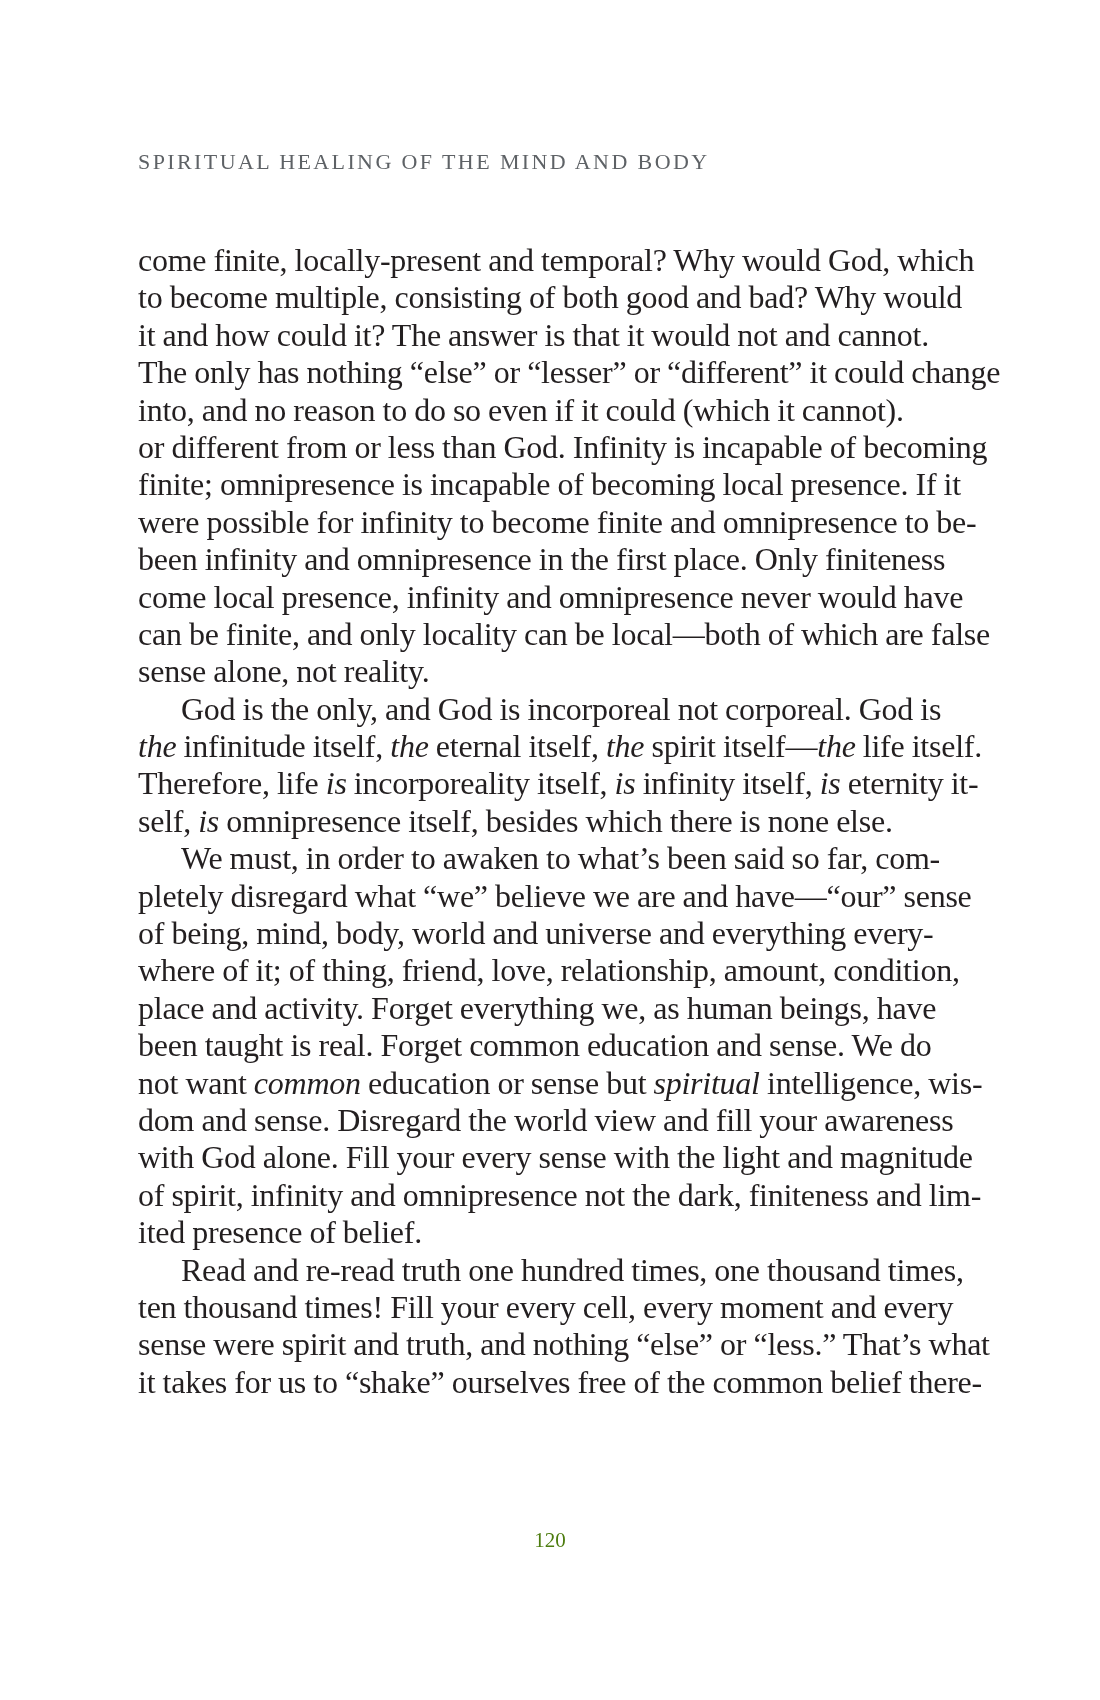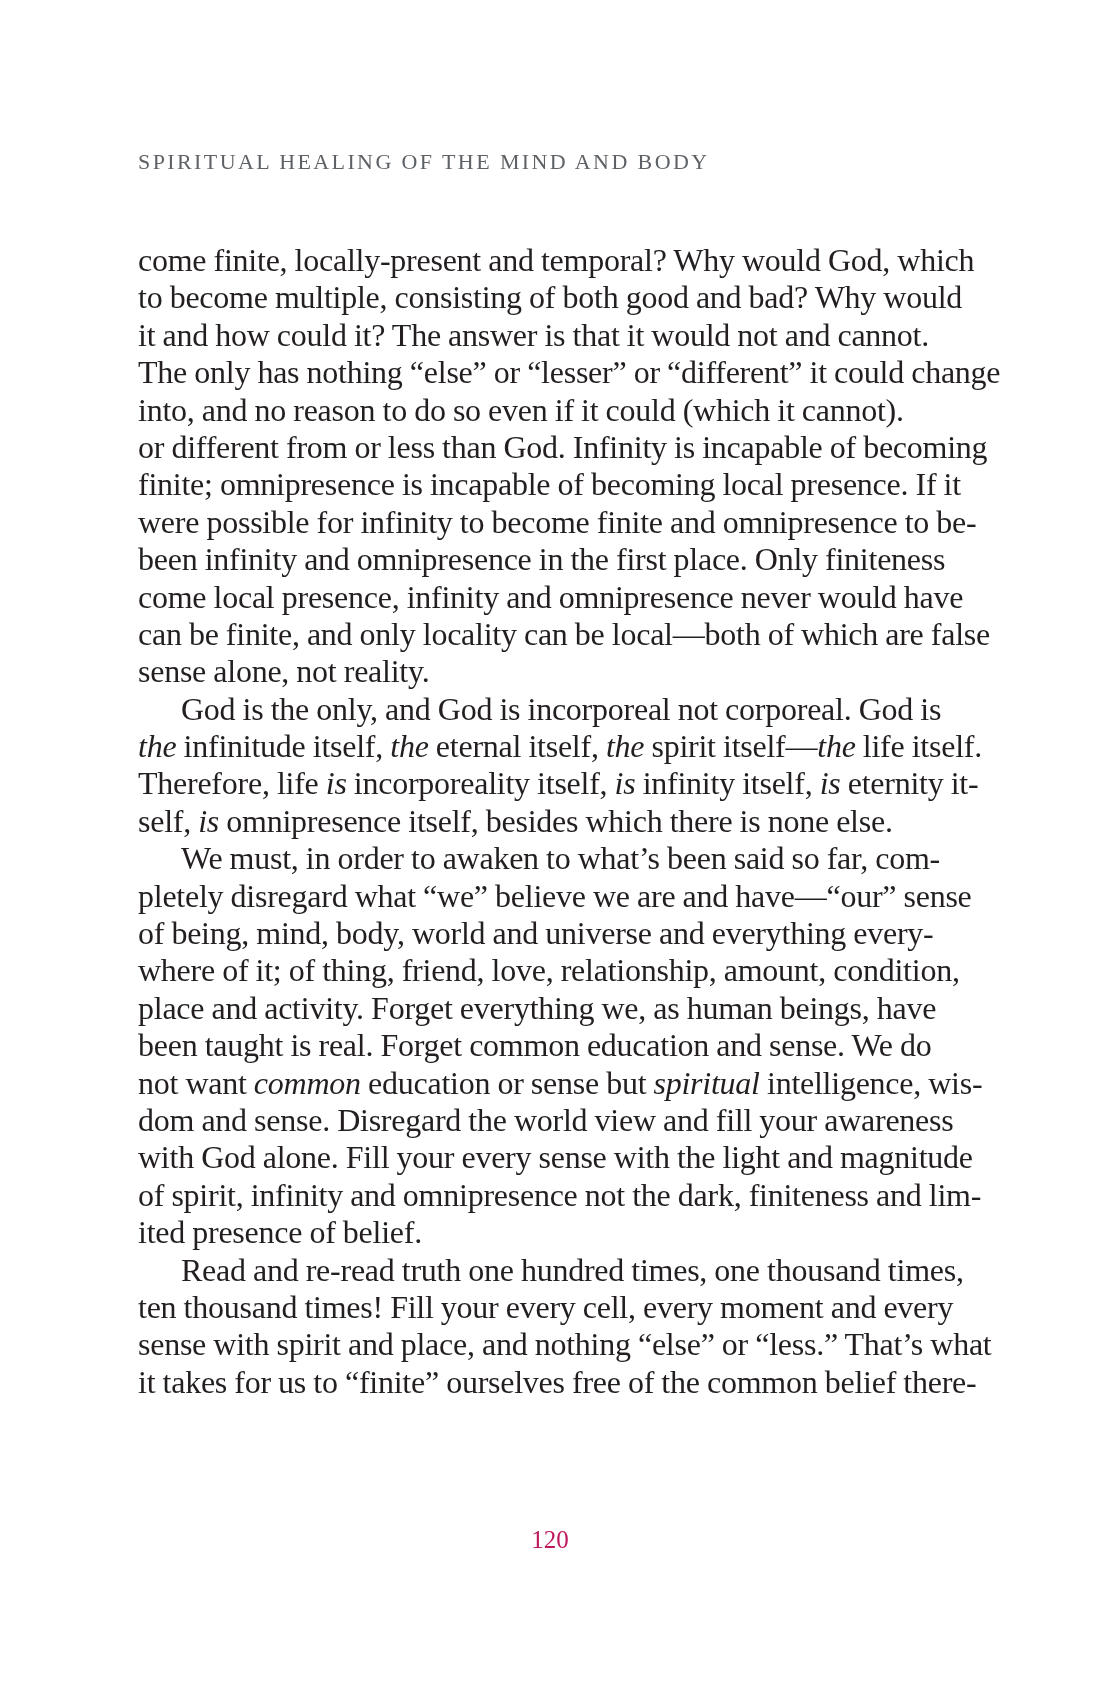--- a/index.html
+++ b/index.html
@@ -51,23 +51,23 @@
     }
     .line em {
       font-style: italic;
     }
     .page-number {
       position: absolute;
       left: 0;
       width: 1100px;
       top: 1522px;
       text-align: center;
-      font-size: 25px;
+      font-size: 21px;
       line-height: 36px;
-      color: #be185d;
+      color: #4d7c0f;
     }
   </style>
 </head>
 <body>
 
 <div class="running-head">SPIRITUAL HEALING OF THE MIND AND BODY</div>
 
 <div class="text-block" id="text-block">
     <div>
       <span class="line"><span>come finite, locally-present and temporal? Why would God, which</span></span>
@@ -100,18 +100,18 @@
       <span class="line"><span>been taught is real. Forget common education and sense. We do</span></span>
       <span class="line"><span>not want </span><em>common</em><span> education or sense but </span><em>spiritual</em><span> intelligence, wis-</span></span>
       <span class="line"><span>dom and sense. Disregard the world view and fill your awareness</span></span>
       <span class="line"><span>with God alone. Fill your every sense with the light and magnitude</span></span>
       <span class="line"><span>of spirit, infinity and omnipresence not the dark, finiteness and lim-</span></span>
       <span class="line last"><span>ited presence of belief.</span></span>
     </div>
     <div>
       <span class="line indent"><span>Read and re-read truth one hundred times, one thousand times,</span></span>
       <span class="line"><span>ten thousand times! Fill your every cell, every moment and every</span></span>
-      <span class="line"><span>sense with spirit and place, and nothing “else” or “less.” That’s what</span></span>
-      <span class="line"><span>it takes for us to “finite” ourselves free of the common belief there-</span></span>
+      <span class="line"><span>sense were spirit and truth, and nothing “else” or “less.” That’s what</span></span>
+      <span class="line"><span>it takes for us to “shake” ourselves free of the common belief there-</span></span>
     </div>
   </div>
 
 <div class="page-number">120</div>
 
 </body></html>

